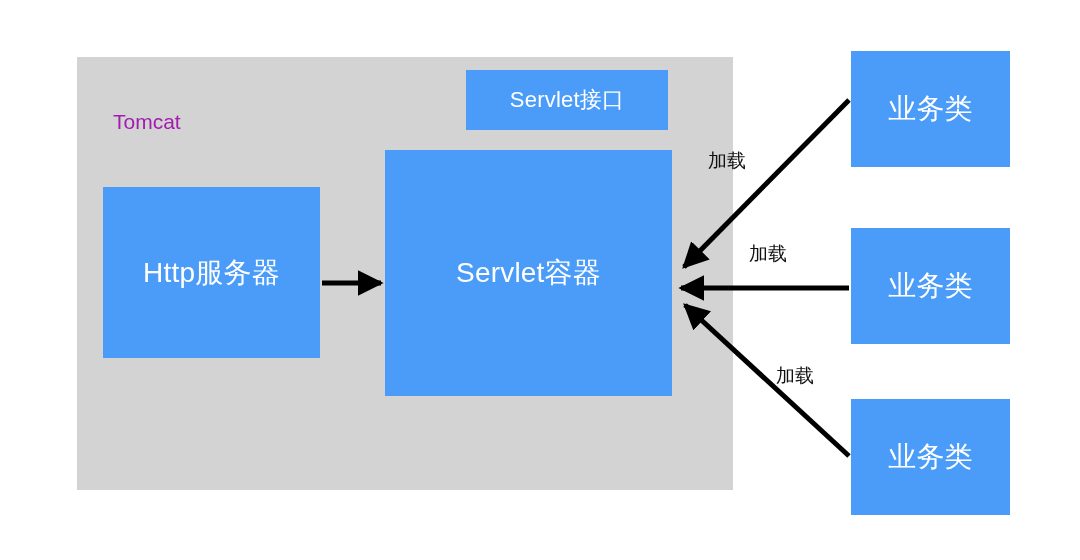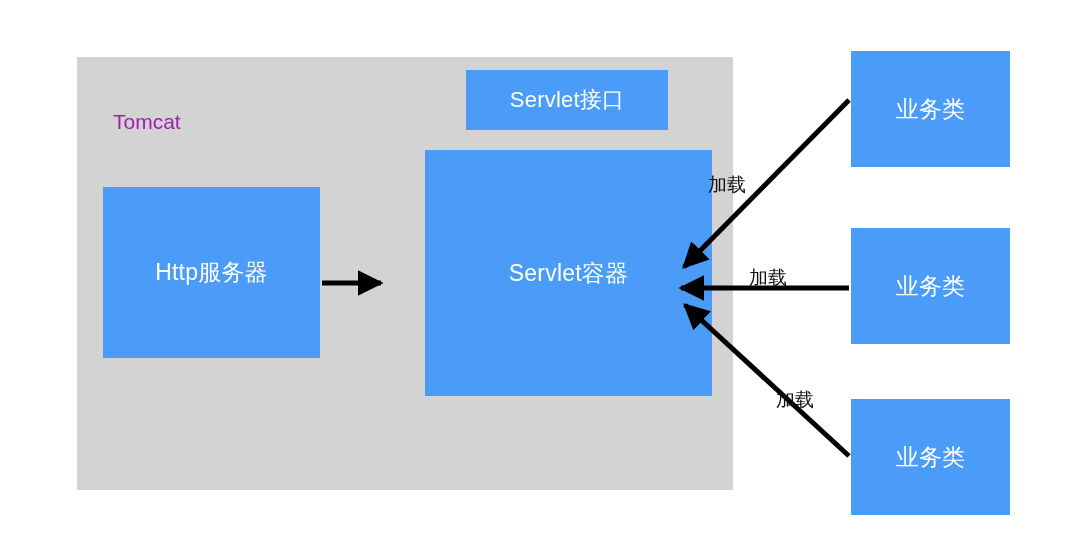--- a/index.html
+++ b/index.html
@@ -28,37 +28,36 @@
     line-height: 1;
     white-space: nowrap;
   }
   .node {
     position: absolute;
     background: #4a9cf8;
     color: #ffffff;
     display: flex;
     align-items: center;
     justify-content: center;
-    font-size: 23px;
+    font-size: 28px;
     line-height: 1;
     white-space: nowrap;
     letter-spacing: 0.2px;
   }
   .node.small {
     font-size: 22px;
   }
   .edge-label {
     position: absolute;
     color: #111111;
     font-size: 19px;
     line-height: 1;
     white-space: nowrap;
     transform: translate(-50%, -50%);
     background: transparent;
-    margin-top: 24px;
   }
   svg.arrows {
     position: absolute;
     left: 0;
     top: 0;
     width: 1080px;
     height: 560px;
     pointer-events: none;
   }
 </style>
@@ -68,21 +67,21 @@
 <div id="canvas">
 
   <div class="panel" style="left:77px; top:57px; width:656px; height:433px;"></div>
 
   <div class="panel-label" style="left:113px; top:111px;">Tomcat</div>
 
   <div class="node" style="left:103px; top:187px; width:217px; height:171px;">Http服务器</div>
 
   <div class="node small" style="left:466px; top:70px; width:202px; height:60px;">Servlet接口</div>
 
-  <div class="node" style="left:385px; top:150px; width:287px; height:246px;margin-left:40px;">Servlet容器</div>
+  <div class="node" style="left:385px; top:150px; width:287px; height:246px;">Servlet容器</div>
 
   <div class="node" style="left:851px; top:51px; width:159px; height:116px;">业务类</div>
 
   <div class="node" style="left:851px; top:228px; width:159px; height:116px;">业务类</div>
 
   <div class="node" style="left:851px; top:399px; width:159px; height:116px;">业务类</div>
 
   <svg class="arrows" viewBox="0 0 1080 560" xmlns="http://www.w3.org/2000/svg">
     <defs>
       <marker id="ah" viewBox="0 0 10 10" refX="9" refY="5" markerWidth="5.2" markerHeight="5.2" orient="auto-start-reverse">

